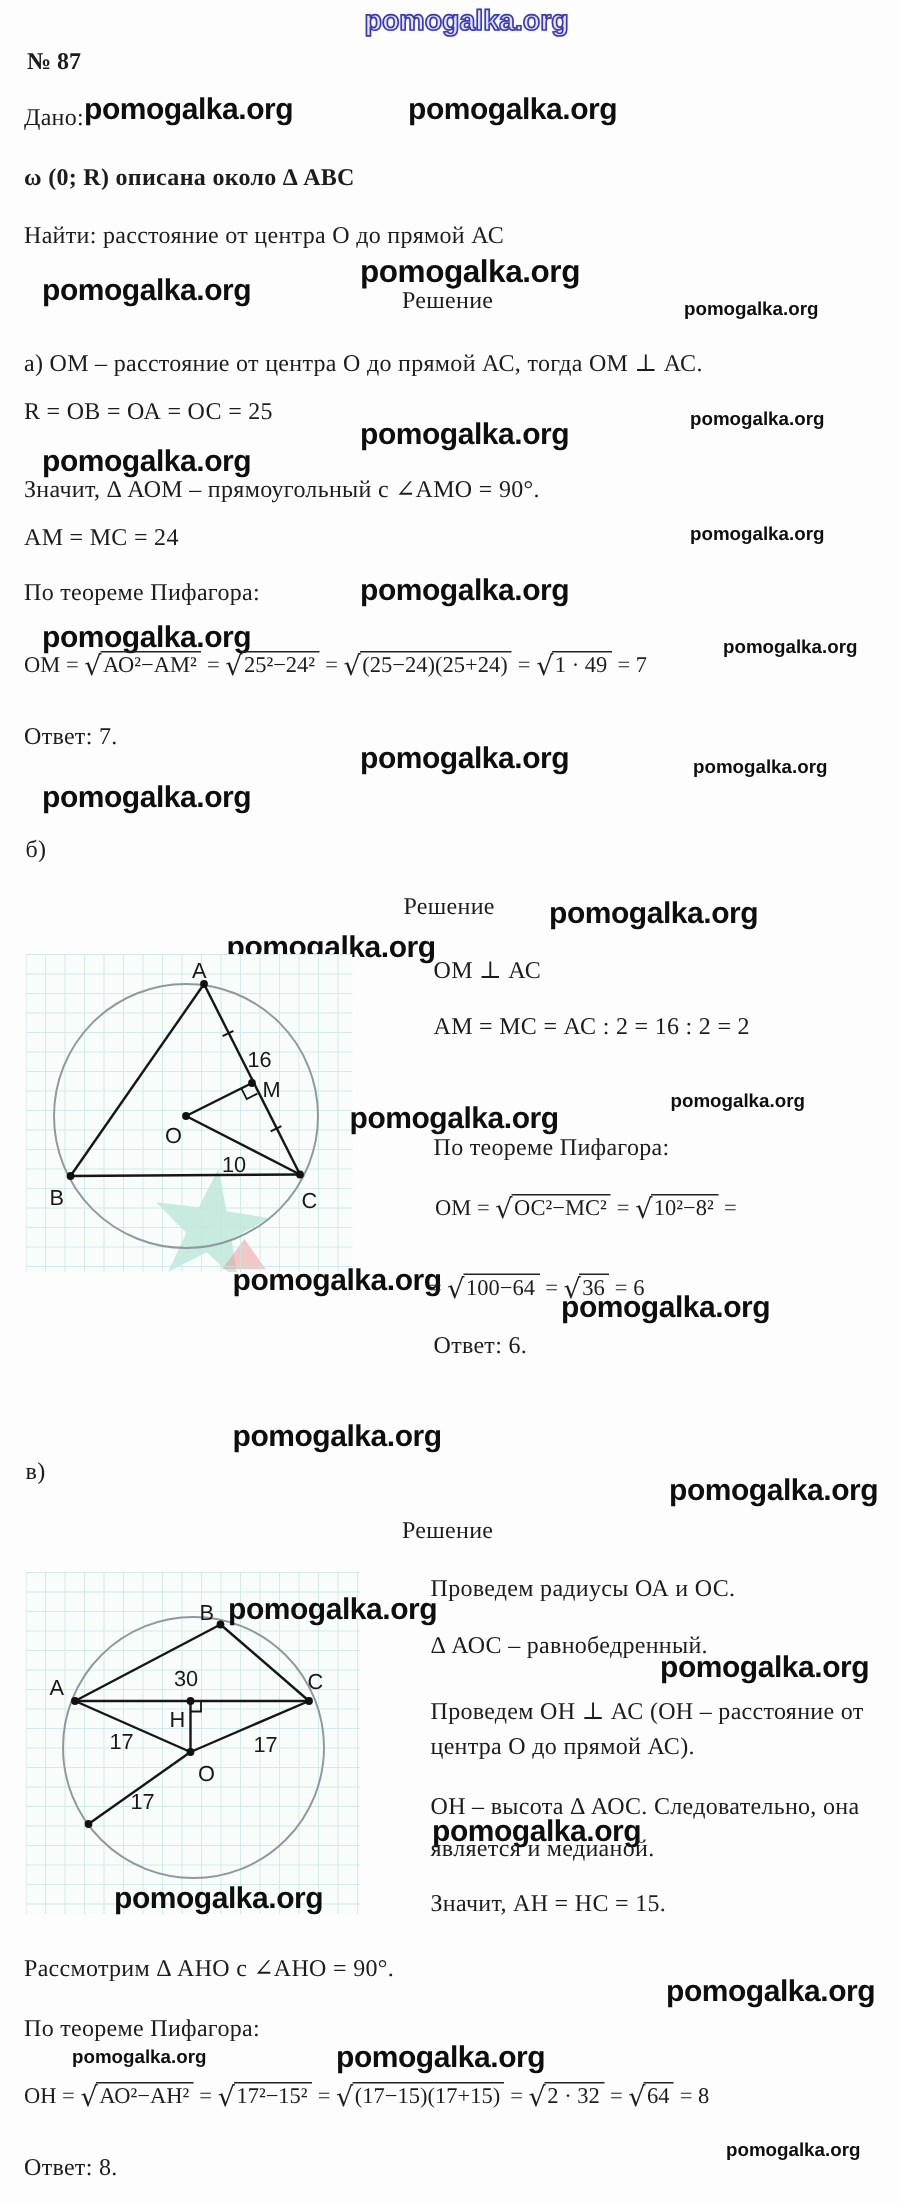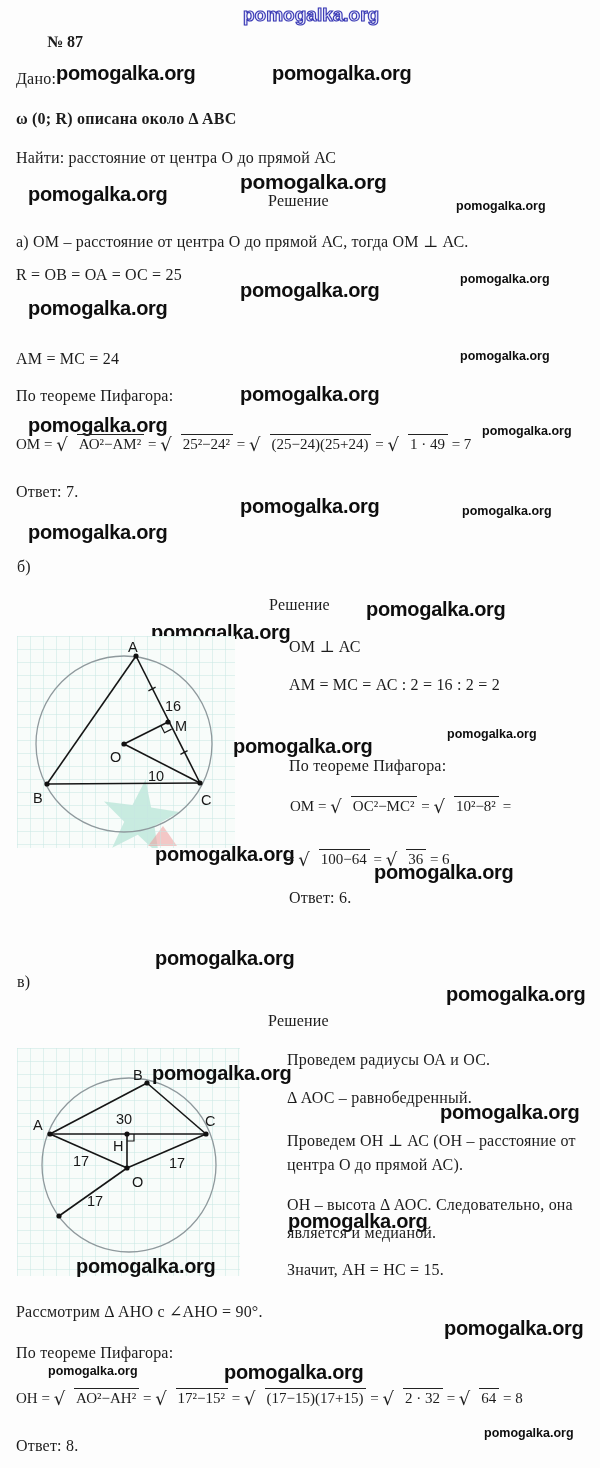--- a/index.html
+++ b/index.html
@@ -1,30 +1,30 @@
 <!DOCTYPE html>
 <html><head>
 <meta charset="utf-8">
 <style>
   html,body{margin:0;padding:0;background:#ffffff;}
   #page{position:relative;width:600px;height:1468px;background:#fdfdfd;overflow:hidden;
         font-family:"Liberation Serif","DejaVu Serif","DejaVu Sans",serif;color:#1c1c1c;}
   .ts{position:absolute;font-size:16px;letter-spacing:0.2px;white-space:nowrap;}
-  .num{position:absolute;font-size:16px;font-weight:bold;white-space:nowrap;margin-left:29px;}
+  .num{position:absolute;font-size:16px;font-weight:bold;white-space:nowrap;}
   .wmb{position:absolute;font-family:"Liberation Sans","DejaVu Sans",sans-serif;font-weight:700;
        font-size:20px;color:#0e0e0e;letter-spacing:-0.3px;white-space:nowrap;}
   .wms{position:absolute;font-family:"Liberation Sans","DejaVu Sans",sans-serif;font-weight:600;
        font-size:12.5px;color:#0e0e0e;white-space:nowrap;}
   .wmblue{position:absolute;font-family:"Liberation Sans","DejaVu Sans",sans-serif;font-weight:700;
        font-size:19px;letter-spacing:0;white-space:nowrap;color:#e4e4f8;
        -webkit-text-stroke:1.1px #3a3ab5;text-shadow:0 0 1px #3a3ab5;}
   .formula{position:absolute;font-size:15px;white-space:nowrap;}
   .sq{display:inline-block;white-space:nowrap;}
   .sq .rad{font-family:"DejaVu Sans",sans-serif;font-size:18px;vertical-align:-2px;margin-right:-1px;}
-  .sq .bar{display:inline-block;border-top:1.3px solid #222;padding:0 3px 0 2px;line-height:1.2;margin-left:10px;}
+  .sq .bar{display:inline-block;border-top:1.3px solid #222;padding:0 3px 0 2px;line-height:1.2;}
   svg text{font-family:"Liberation Sans","DejaVu Sans",sans-serif;font-size:14.5px;fill:#181818;}
 </style>
 </head>
 <body>
 
 <div id="page">
 
   <div class="wmblue" style="left:243px;top:4px;">pomogalka.org</div>
 
   <div class="num" style="left:18px;top:33px;">№ 87</div>
@@ -41,20 +41,21 @@
   <div class="ts" style="left:268px;top:192px;">Решение</div>
   <div class="wms" style="left:456px;top:199px;">pomogalka.org</div>
 
   <div class="ts" style="left:16px;top:232px;">а) ОМ – расстояние от центра О до прямой АС, тогда ОМ ⊥ АС.</div>
   <div class="ts" style="left:16px;top:266px;">R = ОВ = ОА = ОС = 25</div>
 
   <div class="wms" style="left:460px;top:272px;">pomogalka.org</div>
   <div class="wmb" style="left:240px;top:279px;">pomogalka.org</div>
   <div class="wmb" style="left:28px;top:297px;">pomogalka.org</div>
 
+  <div class="ts" style="left:16px;top:316px;">Значит, Δ АОМ – прямоугольный с ∠АМО = 90°.</div>
   <div class="ts" style="left:16px;top:350px;">АМ = МС = 24</div>
   <div class="wms" style="left:460px;top:349px;">pomogalka.org</div>
 
   <div class="ts" style="left:16px;top:387px;">По теореме Пифагора:</div>
   <div class="wmb" style="left:240px;top:383px;">pomogalka.org</div>
   <div class="wmb" style="left:28px;top:414px;">pomogalka.org</div>
 
   <div class="formula" style="left:16px;top:434px;">
     <span>ОМ = </span><span class="sq"><span class="rad">√</span><span class="bar">АО²−АМ²</span></span><span> = </span><span class="sq"><span class="rad">√</span><span class="bar">25²−24²</span></span><span> = </span><span class="sq"><span class="rad">√</span><span class="bar">(25−24)(25+24)</span></span><span> = </span><span class="sq"><span class="rad">√</span><span class="bar">1 · 49</span></span><span> = 7</span>
   </div>

